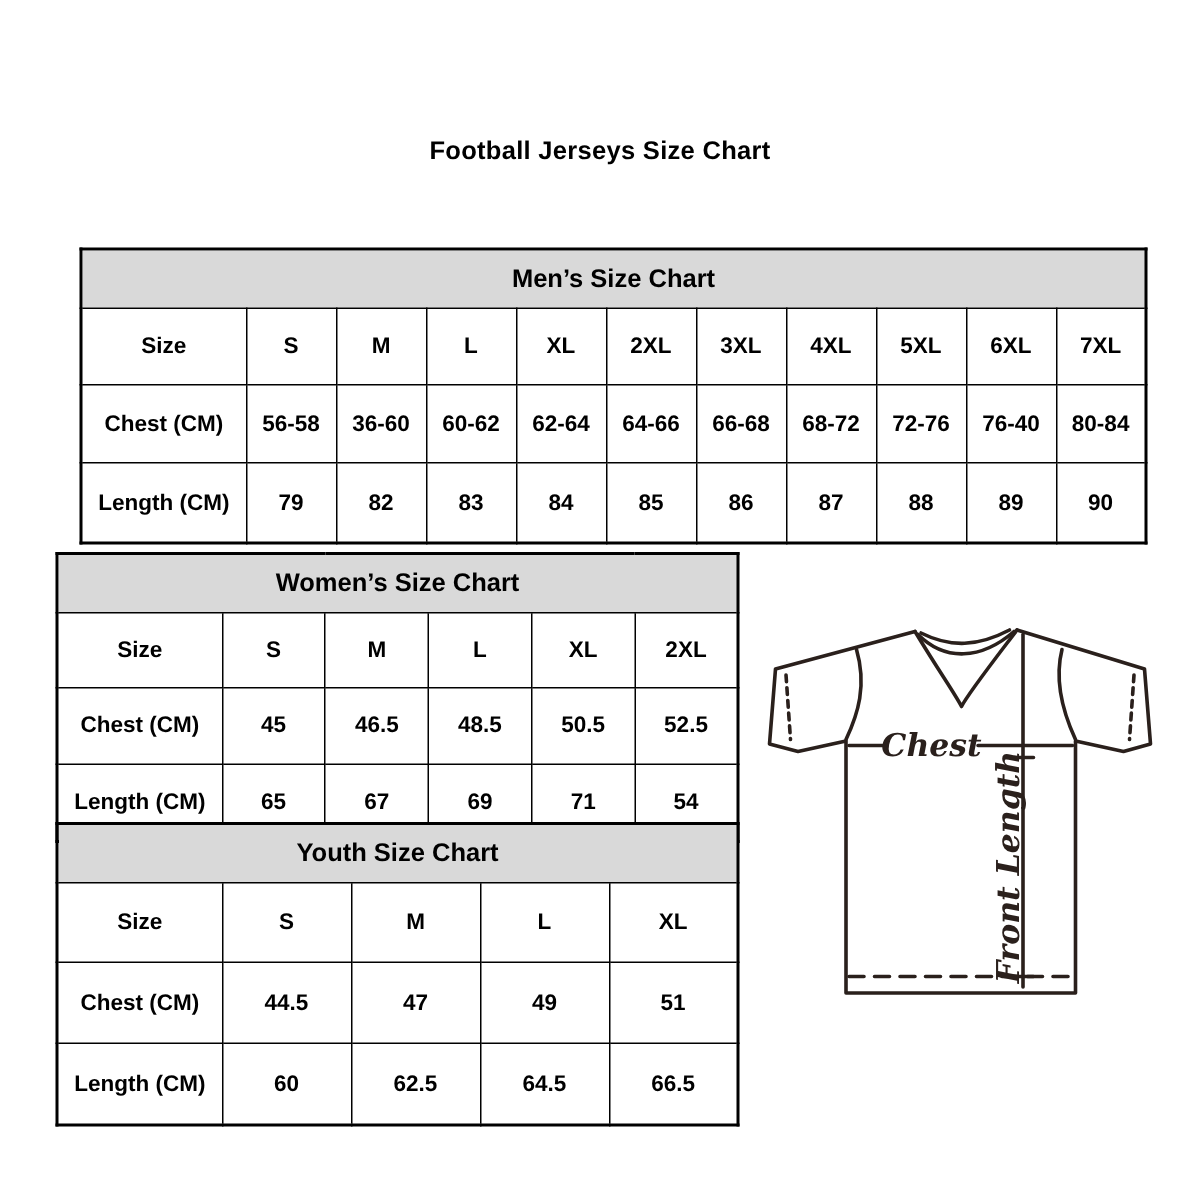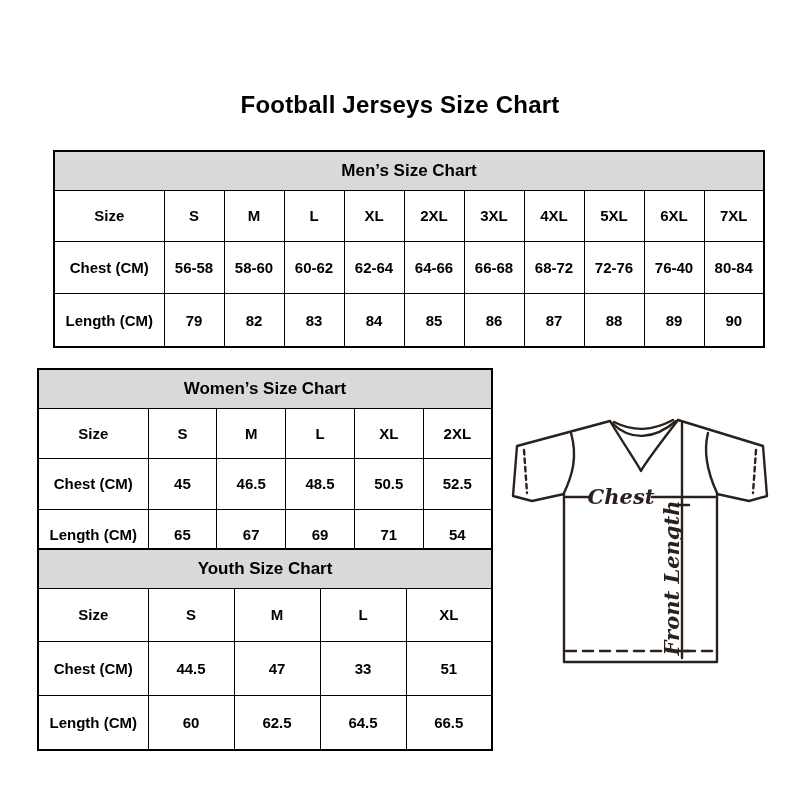--- a/index.html
+++ b/index.html
@@ -8,21 +8,21 @@
     background:#ffffff;
     font-family:"Liberation Sans", sans-serif;
     color:#000000;
     position:relative;
     overflow:hidden;
   }
   .page { position:absolute; inset:0; }
 
   .main-title {
     position:absolute; left:0; top:91px; width:100%;
-    text-align:center; font-size:24px; font-weight:bold; color:#000;
+    text-align:center; font-size:17px; font-weight:bold; color:#000;
     letter-spacing:0.2px;
   }
 
   .tbl-wrap { position:absolute; }
   .tbl-wrap table {
     width:100%; height:100%;
     border-collapse:collapse; table-layout:fixed;
     border:2px solid #000;
   }
   .tbl-wrap th, .tbl-wrap td {
@@ -32,21 +32,21 @@
     padding:0;
     overflow:hidden; white-space:nowrap;
   }
   th.tbl-title {
     background:#d9d9d9;
     font-size:17px;
     height:39px;
   }
   col.label-col { width:110px; }
 
-  #men-table   { left:37px; top:150px; width:728px; height:198px;padding-left:16px; }
+  #men-table   { left:37px; top:165px; width:728px; height:198px;padding-left:16px; }
   #women-table { left:37px; top:368px; width:456px; height:194px; }
   #youth-table { left:37px; top:548px; width:456px; height:203px; }
 
   #jersey-diagram { position:absolute; left:492px; top:400px; width:280px; height:270px; }
   .jersey-label {
     font-family:"DejaVu Serif", serif;
     font-style:italic; font-weight:bold;
     font-size:21px; fill:#2a201c;
   }
 </style>
@@ -85,21 +85,21 @@
             <td>2XL</td>
             <td>3XL</td>
             <td>4XL</td>
             <td>5XL</td>
             <td>6XL</td>
             <td>7XL</td>
           </tr>
           <tr>
             <th>Chest (CM)</th>
             <td>56-58</td>
-            <td>58-60</td>
+            <td>36-60</td>
             <td>60-62</td>
             <td>62-64</td>
             <td>64-66</td>
             <td>66-68</td>
             <td>68-72</td>
             <td>72-76</td>
             <td>76-40</td>
             <td>80-84</td>
           </tr>
           <tr>
@@ -176,21 +176,21 @@
             <th>Size</th>
             <td>S</td>
             <td>M</td>
             <td>L</td>
             <td>XL</td>
           </tr>
           <tr>
             <th>Chest (CM)</th>
             <td>44.5</td>
             <td>47</td>
-            <td>33</td>
+            <td>49</td>
             <td>51</td>
           </tr>
           <tr>
             <th>Length (CM)</th>
             <td>60</td>
             <td>62.5</td>
             <td>64.5</td>
             <td>66.5</td>
           </tr>
         </tbody>

